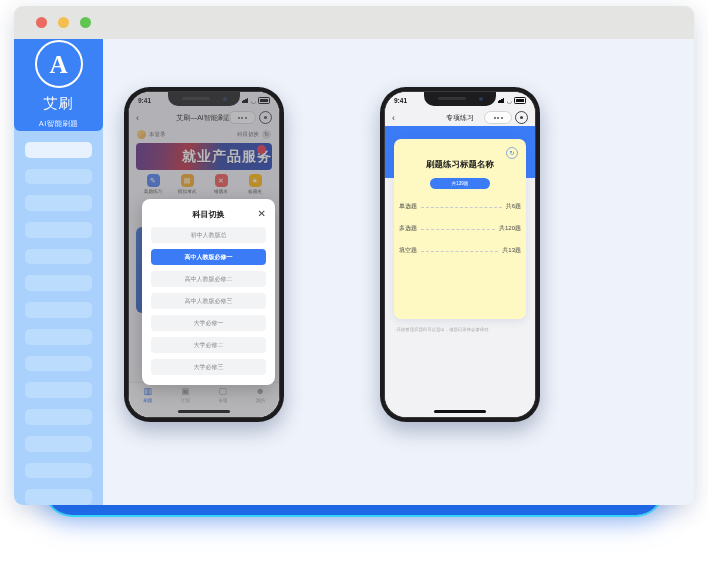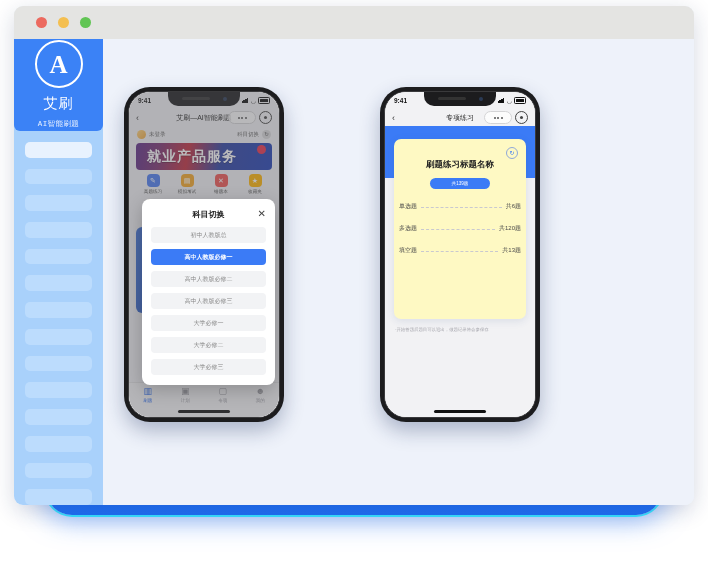--- a/index.html
+++ b/index.html
@@ -49,21 +49,21 @@
     display:flex;flex-direction:column;align-items:center;justify-content:center;
     border-bottom-left-radius:6px;border-bottom-right-radius:6px;
   }
   #logo-circle{
     width:44px;height:44px;border-radius:50%;border:2px solid #fff;
     display:flex;align-items:center;justify-content:center;
     color:#fff;font-size:25px;font-weight:bold;line-height:1;
     font-family:"Liberation Serif",serif;
   }
   #brand-name{color:#fff;font-size:14px;margin-top:7px;letter-spacing:1px;}
-  #brand-sub{color:#eaf2ff;font-size:7.5px;margin-top:6px;letter-spacing:.4px;font-family:Liberation Mono, monospace;}
+  #brand-sub{color:#eaf2ff;font-size:7.5px;margin-top:6px;letter-spacing:.4px;}
   .nav-bar{
     width:67px;height:18px;border-radius:5px;background:#bcdcfd;margin-top:11px;
   }
   .nav-bar.active{background:#e8f2fe;}
 
   
   #stage{
     flex:1;background:#eef2fa;position:relative;
   }
 
@@ -128,21 +128,21 @@
   .p1-userrow{display:flex;align-items:center;justify-content:space-between;padding:4px 8px 2px;}
   .p1-user{display:flex;align-items:center;gap:3px;}
   .av{width:9px;height:9px;border-radius:50%;background:linear-gradient(135deg,#ffd27a,#f0a93d);}
   .p1-user span{font-size:5.5px;color:#555;}
   .p1-switch{display:flex;align-items:center;gap:3px;}
   .p1-switch span{font-size:5.5px;color:#666;}
   .sw-ic{width:9px;height:9px;border-radius:50%;background:#d8d8da;display:flex;align-items:center;justify-content:center;font-size:6px;color:#888;line-height:1;}
   .banner{
     margin:2px 7px 0;height:27px;border-radius:4px;overflow:hidden;position:relative;
     background:linear-gradient(100deg,#5b2a86 0%,#7a2f6e 18%,#c02a3a 38%,#2a3fa0 62%,#1f3fb4 100%);
-    display:flex;align-items:center;justify-content:flex-start;padding-left:11px;
+    display:flex;align-items:center;justify-content:flex-end;padding-left:11px;
   }
   .banner-txt{
     font-size:14px;font-weight:bold;color:#fff;letter-spacing:1px;
     text-shadow:0 1px 0 rgba(0,0,0,.25);font-family:"DejaVu Sans",sans-serif;
   }
   .banner-dot{position:absolute;right:6px;top:2px;width:9px;height:9px;border-radius:50%;background:#e8304a;}
   .grid{display:flex;flex-wrap:wrap;padding:4px 7px 0;gap:0;}
   .gcell{width:25%;display:flex;flex-direction:column;align-items:center;margin-bottom:5px;}
   .gic{width:13px;height:13px;border-radius:4px;display:flex;align-items:center;justify-content:center;font-size:7px;color:#fff;}
   .gcell span{font-size:4.6px;color:#555;margin-top:2px;}

